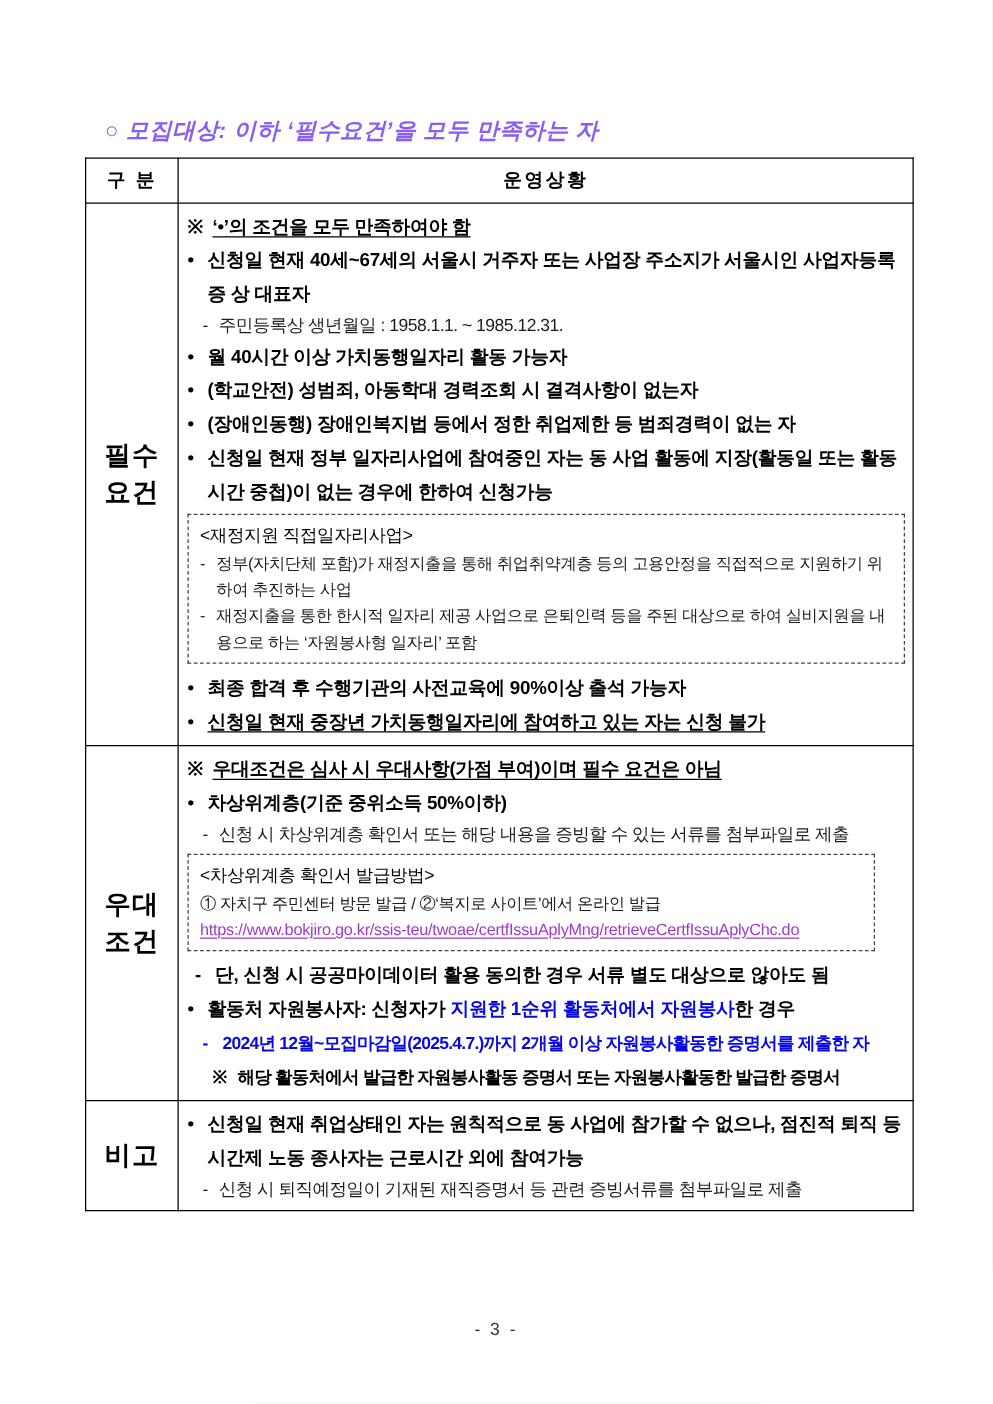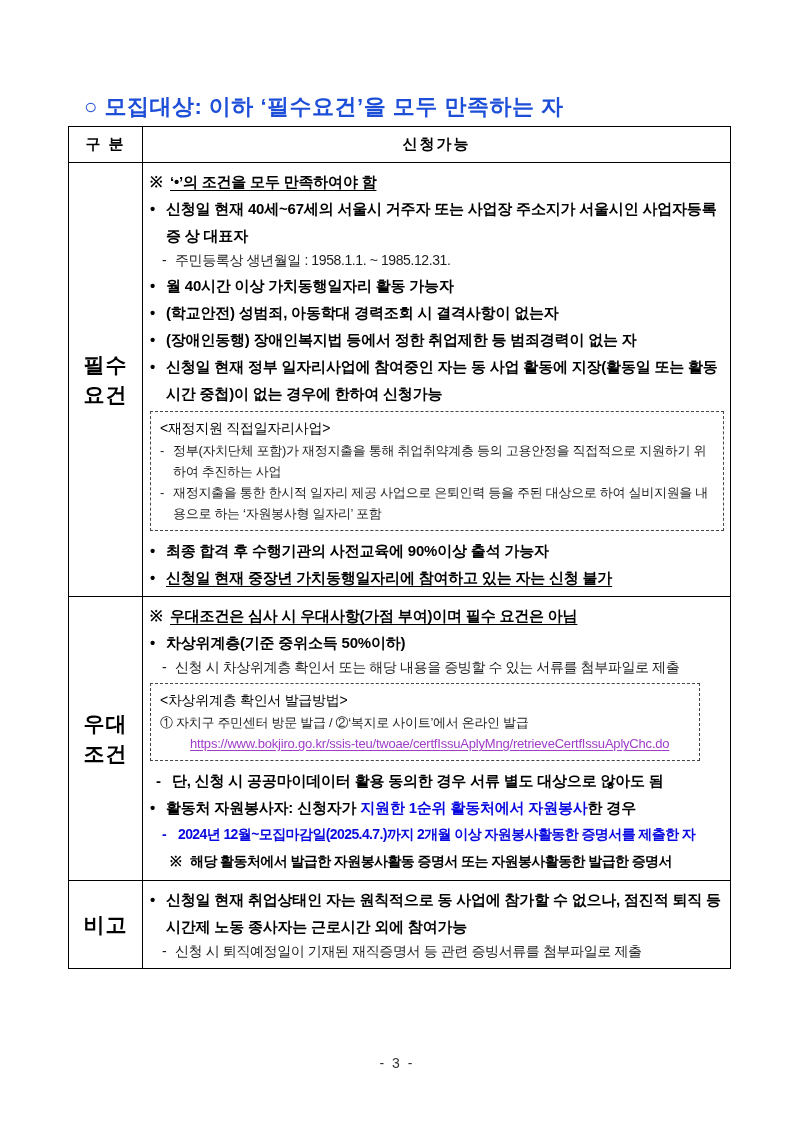--- a/index.html
+++ b/index.html
@@ -4,21 +4,21 @@
 <style>
   * { margin:0; padding:0; box-sizing:border-box; }
   html,body { background:#e9e9e9; }
   .page {
     width:794px; height:1123px; background:#ffffff; position:relative;
     font-family:"Liberation Sans", sans-serif; color:#000;
     margin:0 auto; overflow:hidden;
   }
   .doc-title {
     position:absolute; top:92px; left:84px;
-    font-size:22px; font-weight:bold; letter-spacing:0.5px; color:#1d4ed8;
+    font-size:18px; font-weight:bold; letter-spacing:0.5px; color:#8b5cf6;font-style:italic;
   }
   .req-table {
     position:absolute; top:126px; left:68px; width:663px;
     border-collapse:collapse; table-layout:fixed;
   }
   .req-table td, .req-table th { border:1.5px solid #000; vertical-align:middle; }
   .col-label { width:74px; }
   .req-table th {
     font-size:15px; font-weight:bold; text-align:center; padding:8px 2px;
     letter-spacing:2px;
@@ -50,21 +50,21 @@
 
   .info-box {
     border:1.5px dashed #444; padding:4px 9px 6px 9px; margin:4px 2px 6px 0;
   }
   .info-box.narrow { margin-right:26px; }
   .box-title { font-size:14px; font-weight:normal; line-height:24px; letter-spacing:-0.3px; }
   .box-line { display:flex; font-size:13px; font-weight:400; color:#1c1c1c;
               line-height:21px; letter-spacing:-0.3px; }
   .box-line .mark { flex:0 0 auto; width:13px; }
   .box-link {
-    display:block; margin-left:30px; font-size:13px; line-height:21px;
+    display:block; margin-left:0; font-size:13px; line-height:21px;
     color:#a03cc8; text-decoration:underline; text-underline-offset:2px;
     letter-spacing:-0.2px; word-break:break-all;
   }
   .footer-note {
     position:absolute; top:877px; left:76px; font-size:15px; font-weight:400;
     letter-spacing:1px; color:#111;
   }
   .page-number {
     position:absolute; top:1055px; left:0; width:100%; text-align:center;
     font-size:14px; color:#333; letter-spacing:2px;
@@ -79,21 +79,21 @@
 
   <table class="req-table">
     <colgroup>
         <col class="col-label">
         <col>
       </colgroup>
 
     <tbody>
         <tr>
       <th>구 분</th>
-      <th>신청가능</th>
+      <th>운영상황</th>
     </tr>
 
     <tr>
       <td class="label-cell">
         <div>필수</div>
         <div>요건</div>
       </td>
       <td class="content-cell">
         <div class="cell-inner min-required">
 

